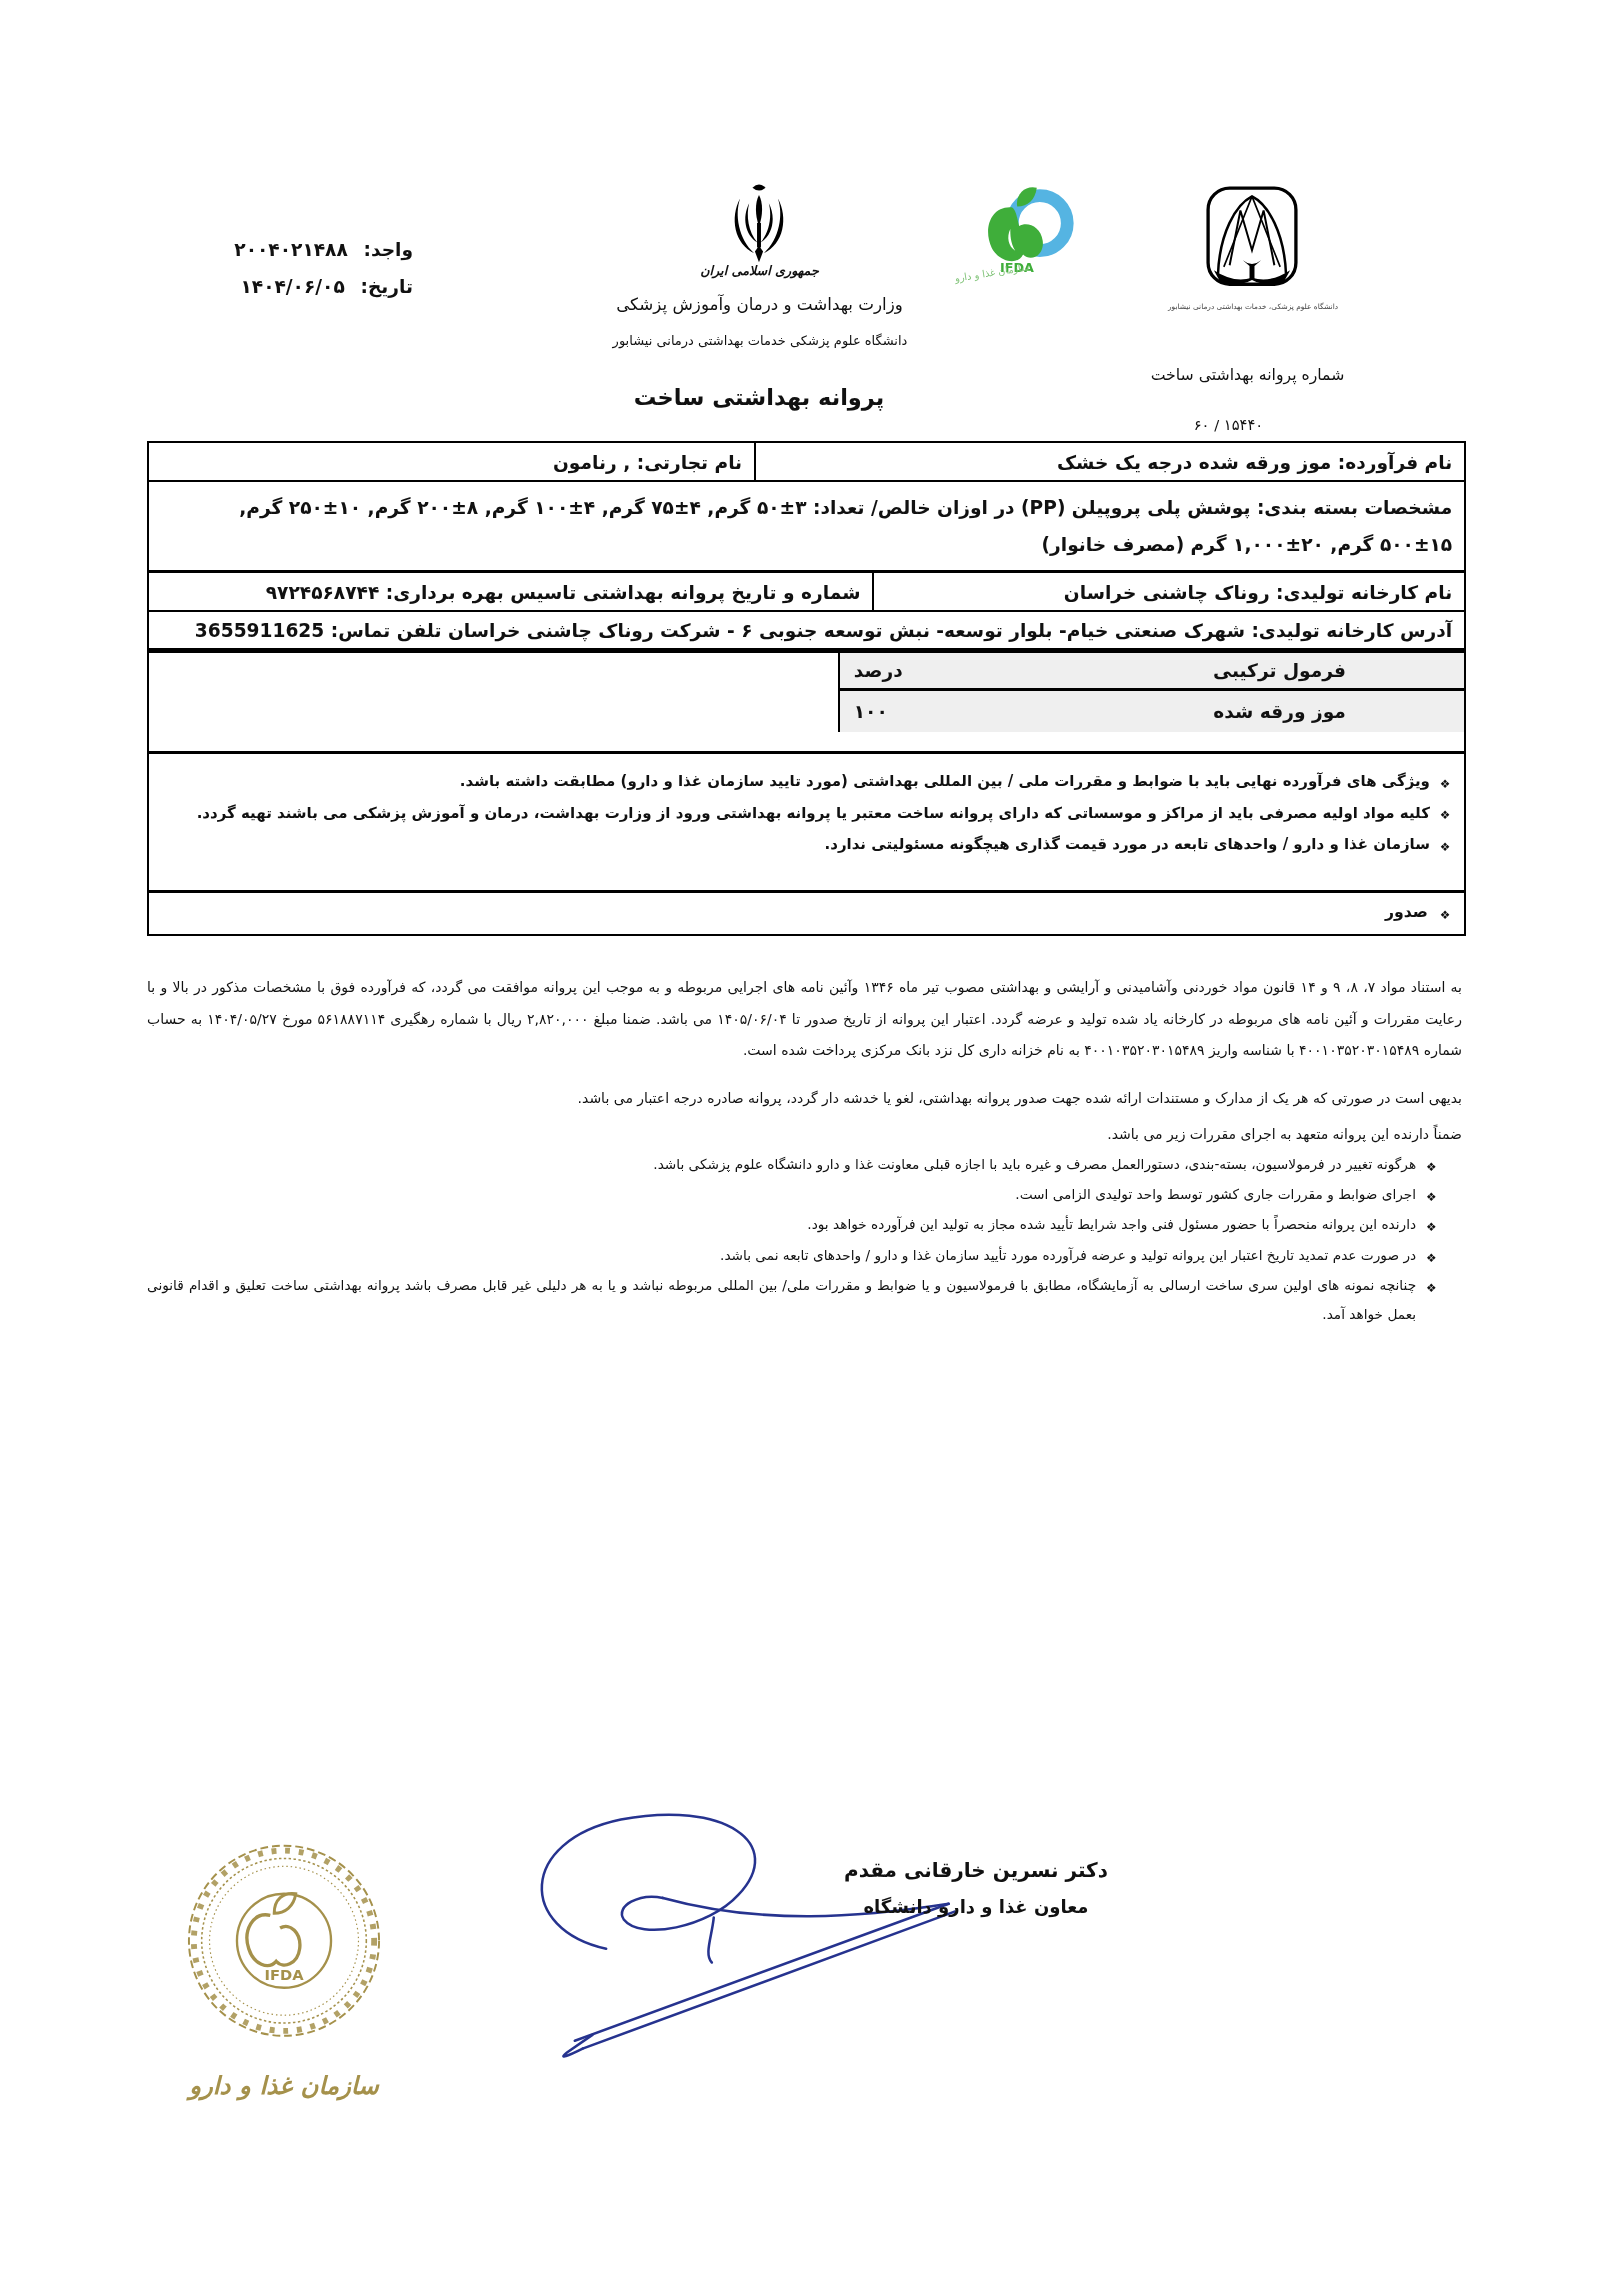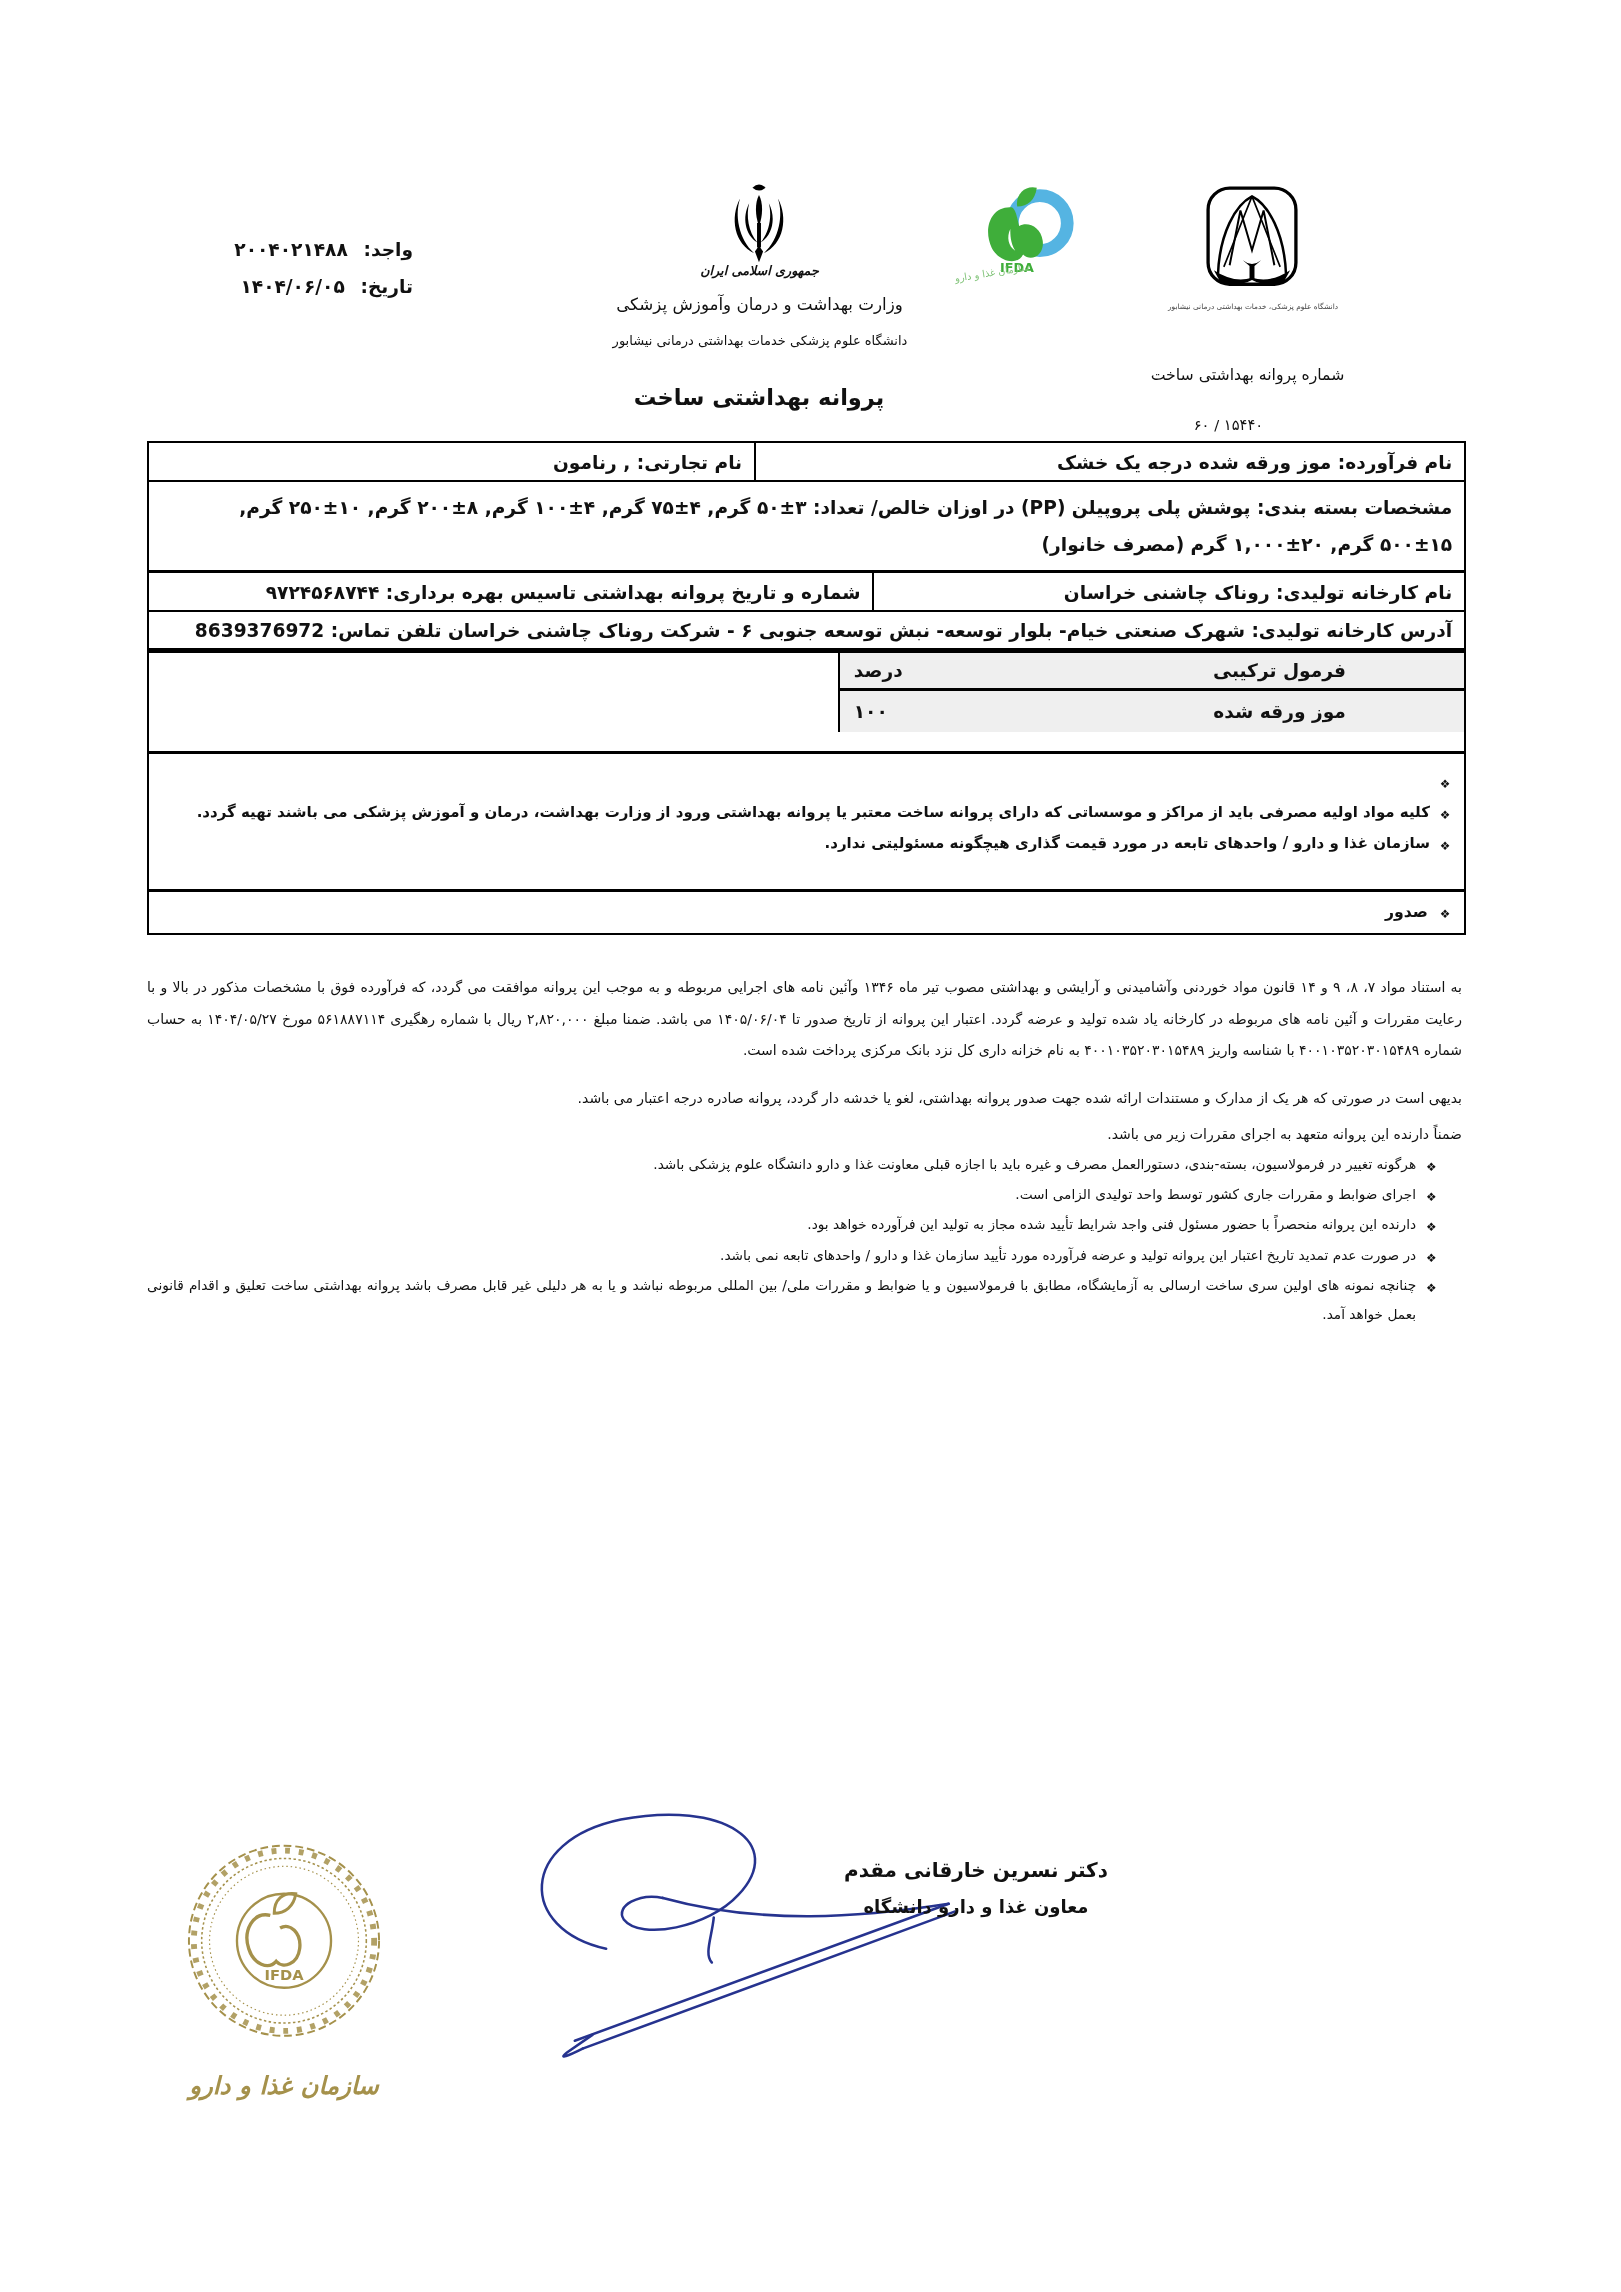--- a/index.html
+++ b/index.html
@@ -144,39 +144,40 @@
         <span>روناک چاشنی خراسان</span>
       </div>
       <div class="c r3-left">
         <span>شماره و تاریخ پروانه بهداشتی تاسیس بهره برداری:</span>
         <span>۹۷۲۴۵۶۸۷۴۴</span>
       </div>
     </div>
 
     <div class="trow r4 c">
       <span>آدرس کارخانه تولیدی:</span>
-      <span>شهرک صنعتی خیام- بلوار توسعه- نبش توسعه جنوبی ۶ - شرکت روناک چاشنی خراسان   تلفن تماس: 8639376972</span>
+      <span>شهرک صنعتی خیام- بلوار توسعه- نبش توسعه جنوبی ۶ - شرکت روناک چاشنی خراسان   تلفن تماس: 3655911625</span>
     </div>
 
     <div class="formula">
       <div class="fsub">
         <div class="frow">
           <div class="fname">فرمول ترکیبی</div>
           <div class="fpct">درصد</div>
         </div>
         <div class="frow last">
           <div class="fname">موز ورقه شده</div>
           <div class="fpct">۱۰۰</div>
         </div>
       </div>
     </div>
 
     <div class="conds">
       <div class="cond">
         <span class="bullet">❖</span>
+        <span>ویژگی های فرآورده نهایی باید با  ضوابط و مقررات ملی / بین المللی بهداشتی (مورد تایید سازمان غذا و دارو) مطابقت داشته باشد.</span>
       </div>
       <div class="cond">
         <span class="bullet">❖</span>
         <span>کلیه مواد اولیه مصرفی باید از مراکز و موسساتی که دارای پروانه ساخت معتبر یا پروانه بهداشتی ورود از وزارت بهداشت، درمان و آموزش پزشکی می باشند تهیه گردد.</span>
       </div>
       <div class="cond">
         <span class="bullet">❖</span>
         <span>سازمان غذا و دارو / واحدهای تابعه در مورد قیمت گذاری هیچگونه مسئولیتی ندارد.</span>
       </div>
     </div>

